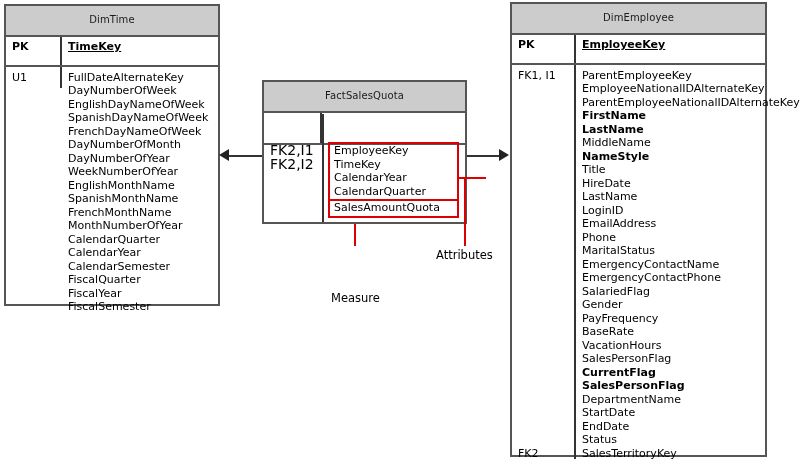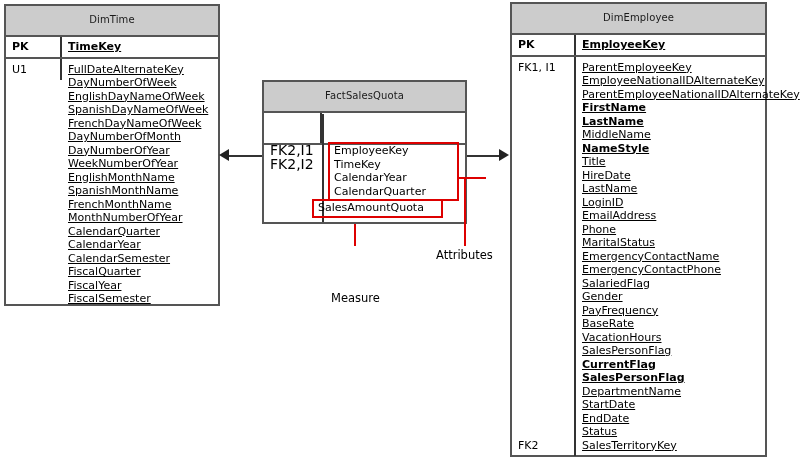--- a/index.html
+++ b/index.html
@@ -48,27 +48,26 @@
     font-size: 11px;
     line-height: 13.5px;
     white-space: pre;
   }
   .col-fields {
     box-sizing: border-box;
     flex: 1 1 auto;
     padding: 4px 0 4px 6px;
     font-size: 11px;
     line-height: 13.5px;
-    text-decoration: underline;
   }
   .pk-row .col-key,
   .pk-row .col-fields {
     font-weight: bold;
     padding-top: 3px;
-    padding-bottom: 3px;
+    padding-bottom: 11px;
   }
   .pk-row .col-fields {
     text-decoration: underline;
   }
   .field {
     white-space: pre;
     font-size: 11px;
     line-height: 13.5px;
   }
   .field.bold { font-weight: bold; }
@@ -111,21 +110,21 @@
     box-sizing: border-box;
   }
   #attrs-box {
     position: absolute;
     left: 64px;
     top: 60px;
     width: 131px;
   }
   #measure-box {
     position: absolute;
-    left: 48px;
+    left: 64px;
     top: 117px;
     width: 131px;
   }
   #fk-labels {
     position: absolute;
     left: 6px;
     top: 62px;
     font-size: 14px;
     line-height: 13.5px;
     white-space: pre;

